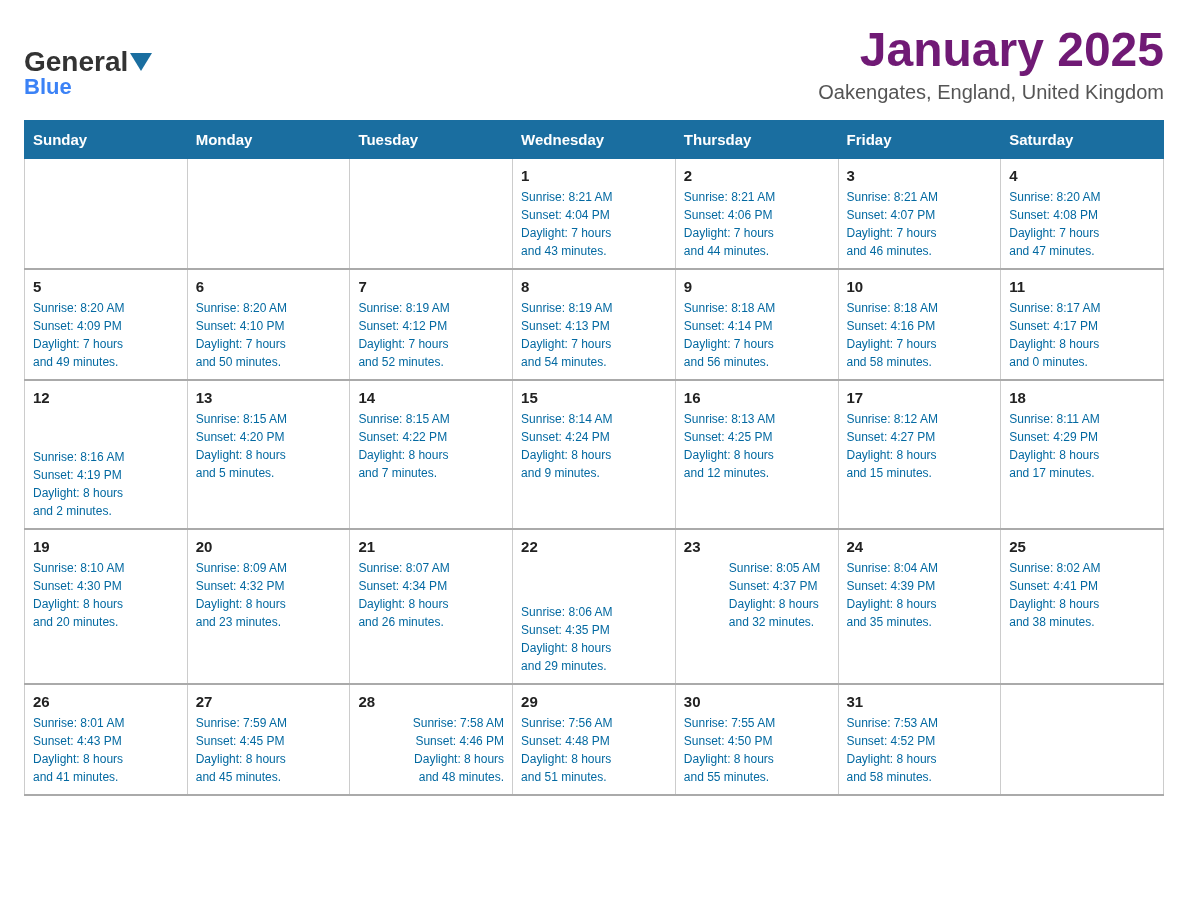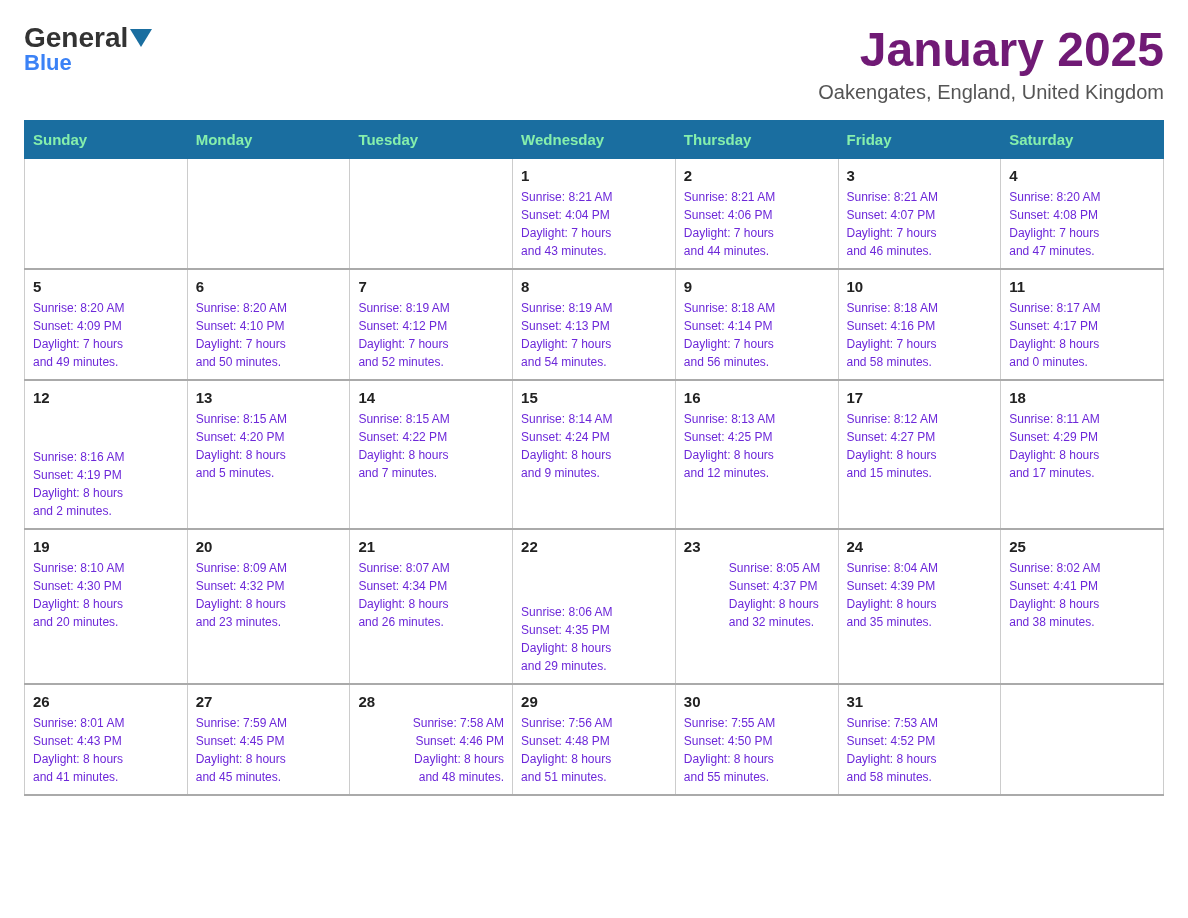--- a/index.html
+++ b/index.html
@@ -13,20 +13,21 @@
     .header-area {
       display: flex;
       justify-content: space-between;
       align-items: flex-start;
       margin-bottom: 16px;
     }
     .logo {
       display: flex;
       flex-direction: column;
       align-items: flex-start;
+      margin-top: 24px;
     }
     .logo-text-general {
       font-size: 28px;
       font-weight: bold;
       color: #333;
       line-height: 1;
     }
     .logo-text-blue {
       font-size: 22px;
       font-weight: bold;
@@ -47,21 +48,21 @@
       color: #555;
       margin-top: 4px;
     }
     table {
       width: 100%;
       border-collapse: collapse;
       table-layout: fixed;
     }
     thead tr th {
       background-color: #1a6ea0;
-      color: #86efac;
+      color: #ffffff;
       padding: 10px 8px;
       font-size: 15px;
       font-weight: bold;
       text-align: left;
       border: 1px solid #1a6ea0;
     }
     tbody tr td {
       vertical-align: top;
       padding: 8px;
       border: 1px solid #ccc;
@@ -70,21 +71,21 @@
       height: 100px;
     }
     .day-number {
       font-size: 15px;
       font-weight: bold;
       color: #222;
       margin-bottom: 4px;
     }
     .day-info {
       font-size: 12px;
-      color: #6d28d9;
+      color: #0369a1;
       line-height: 1.5;
     }
     tbody tr {
       border-bottom: 2px solid #aaa;
     }
     .empty-cell {
       background: #fff;
     }
   </style>
 </head>

